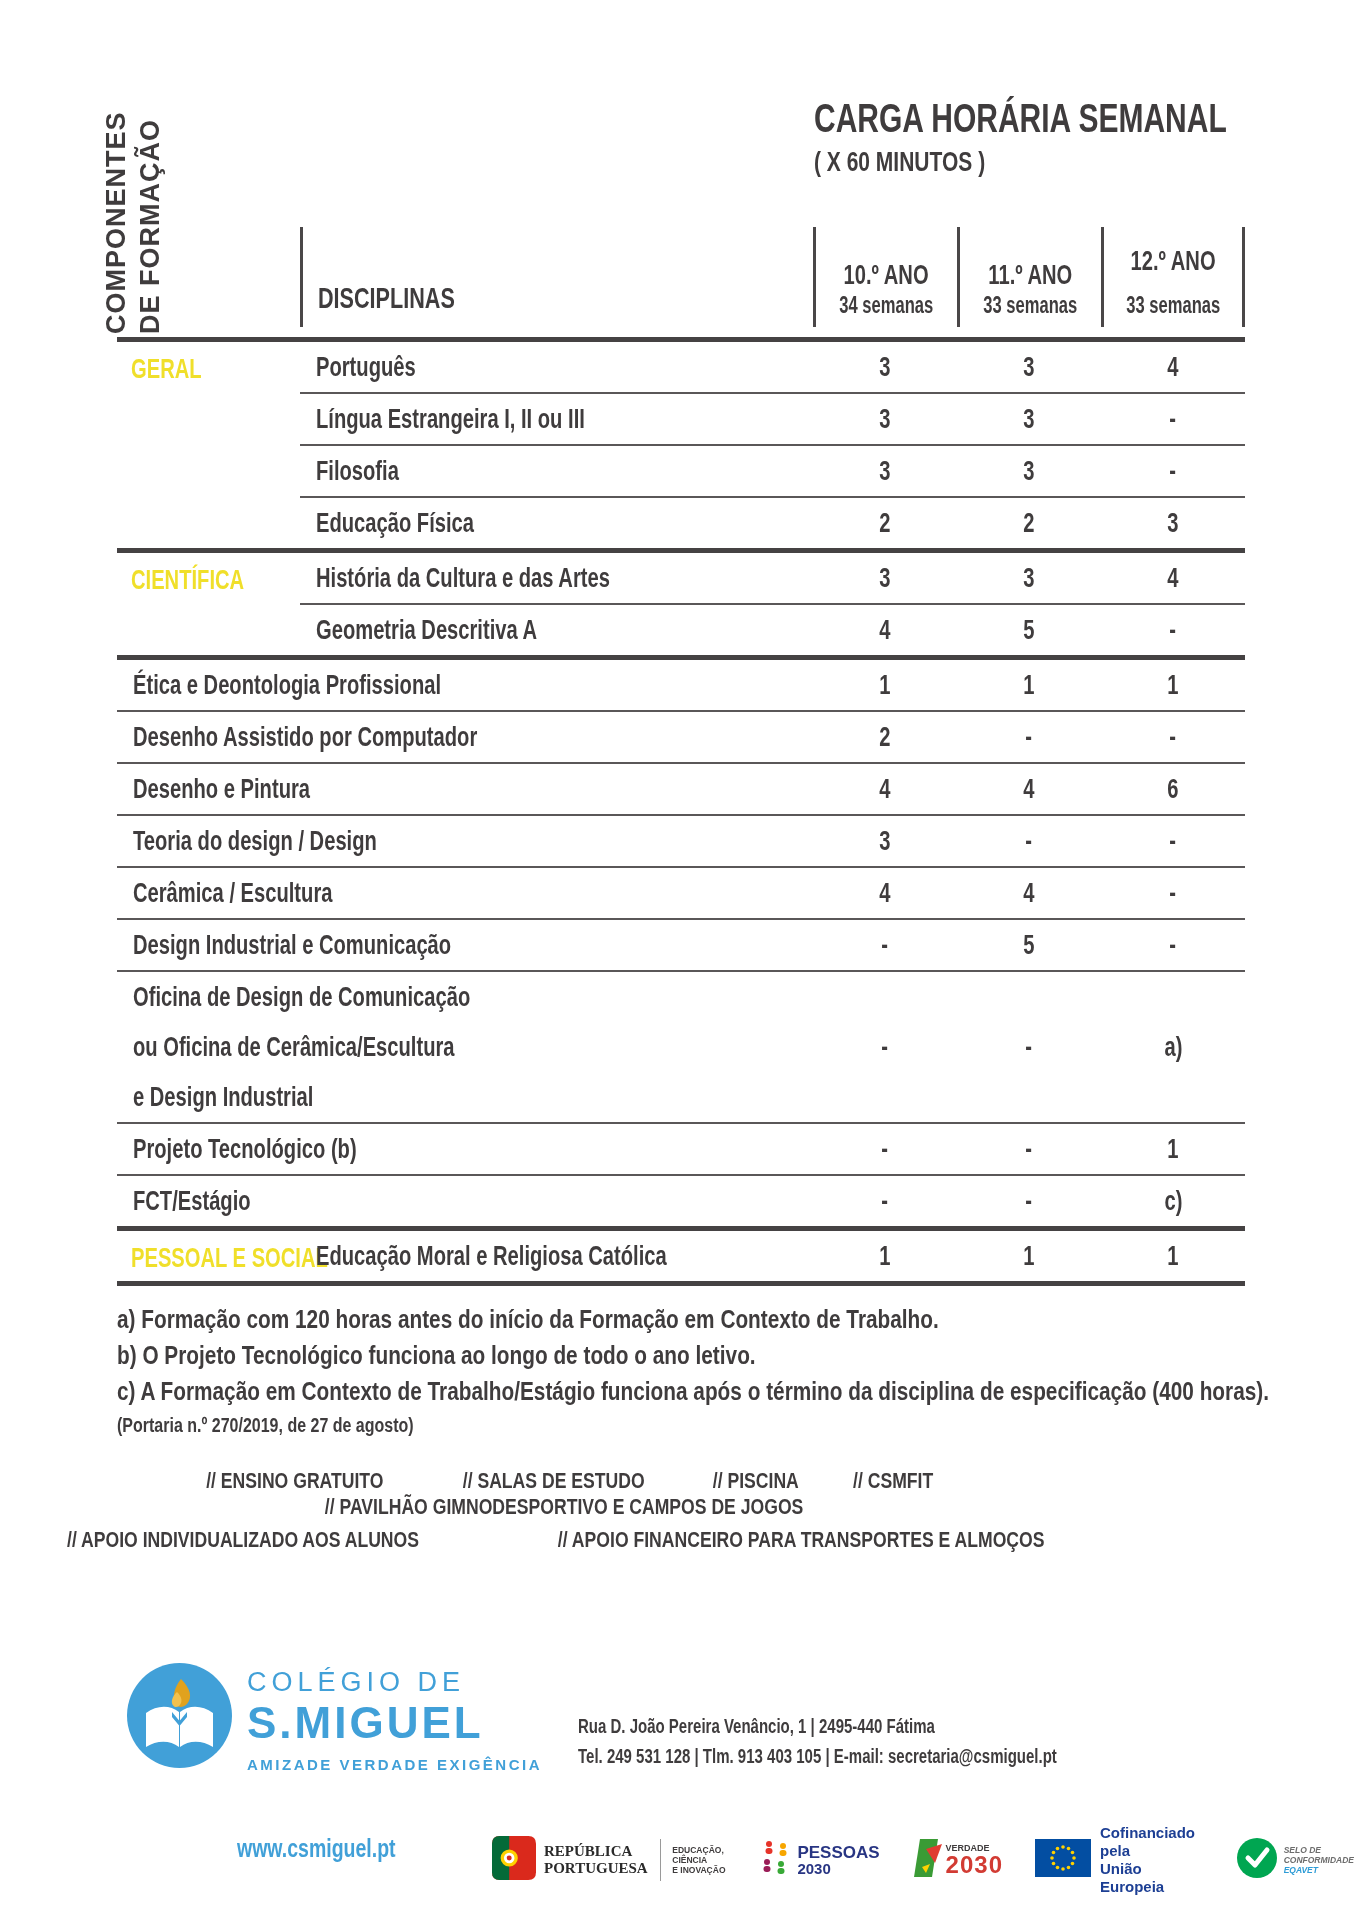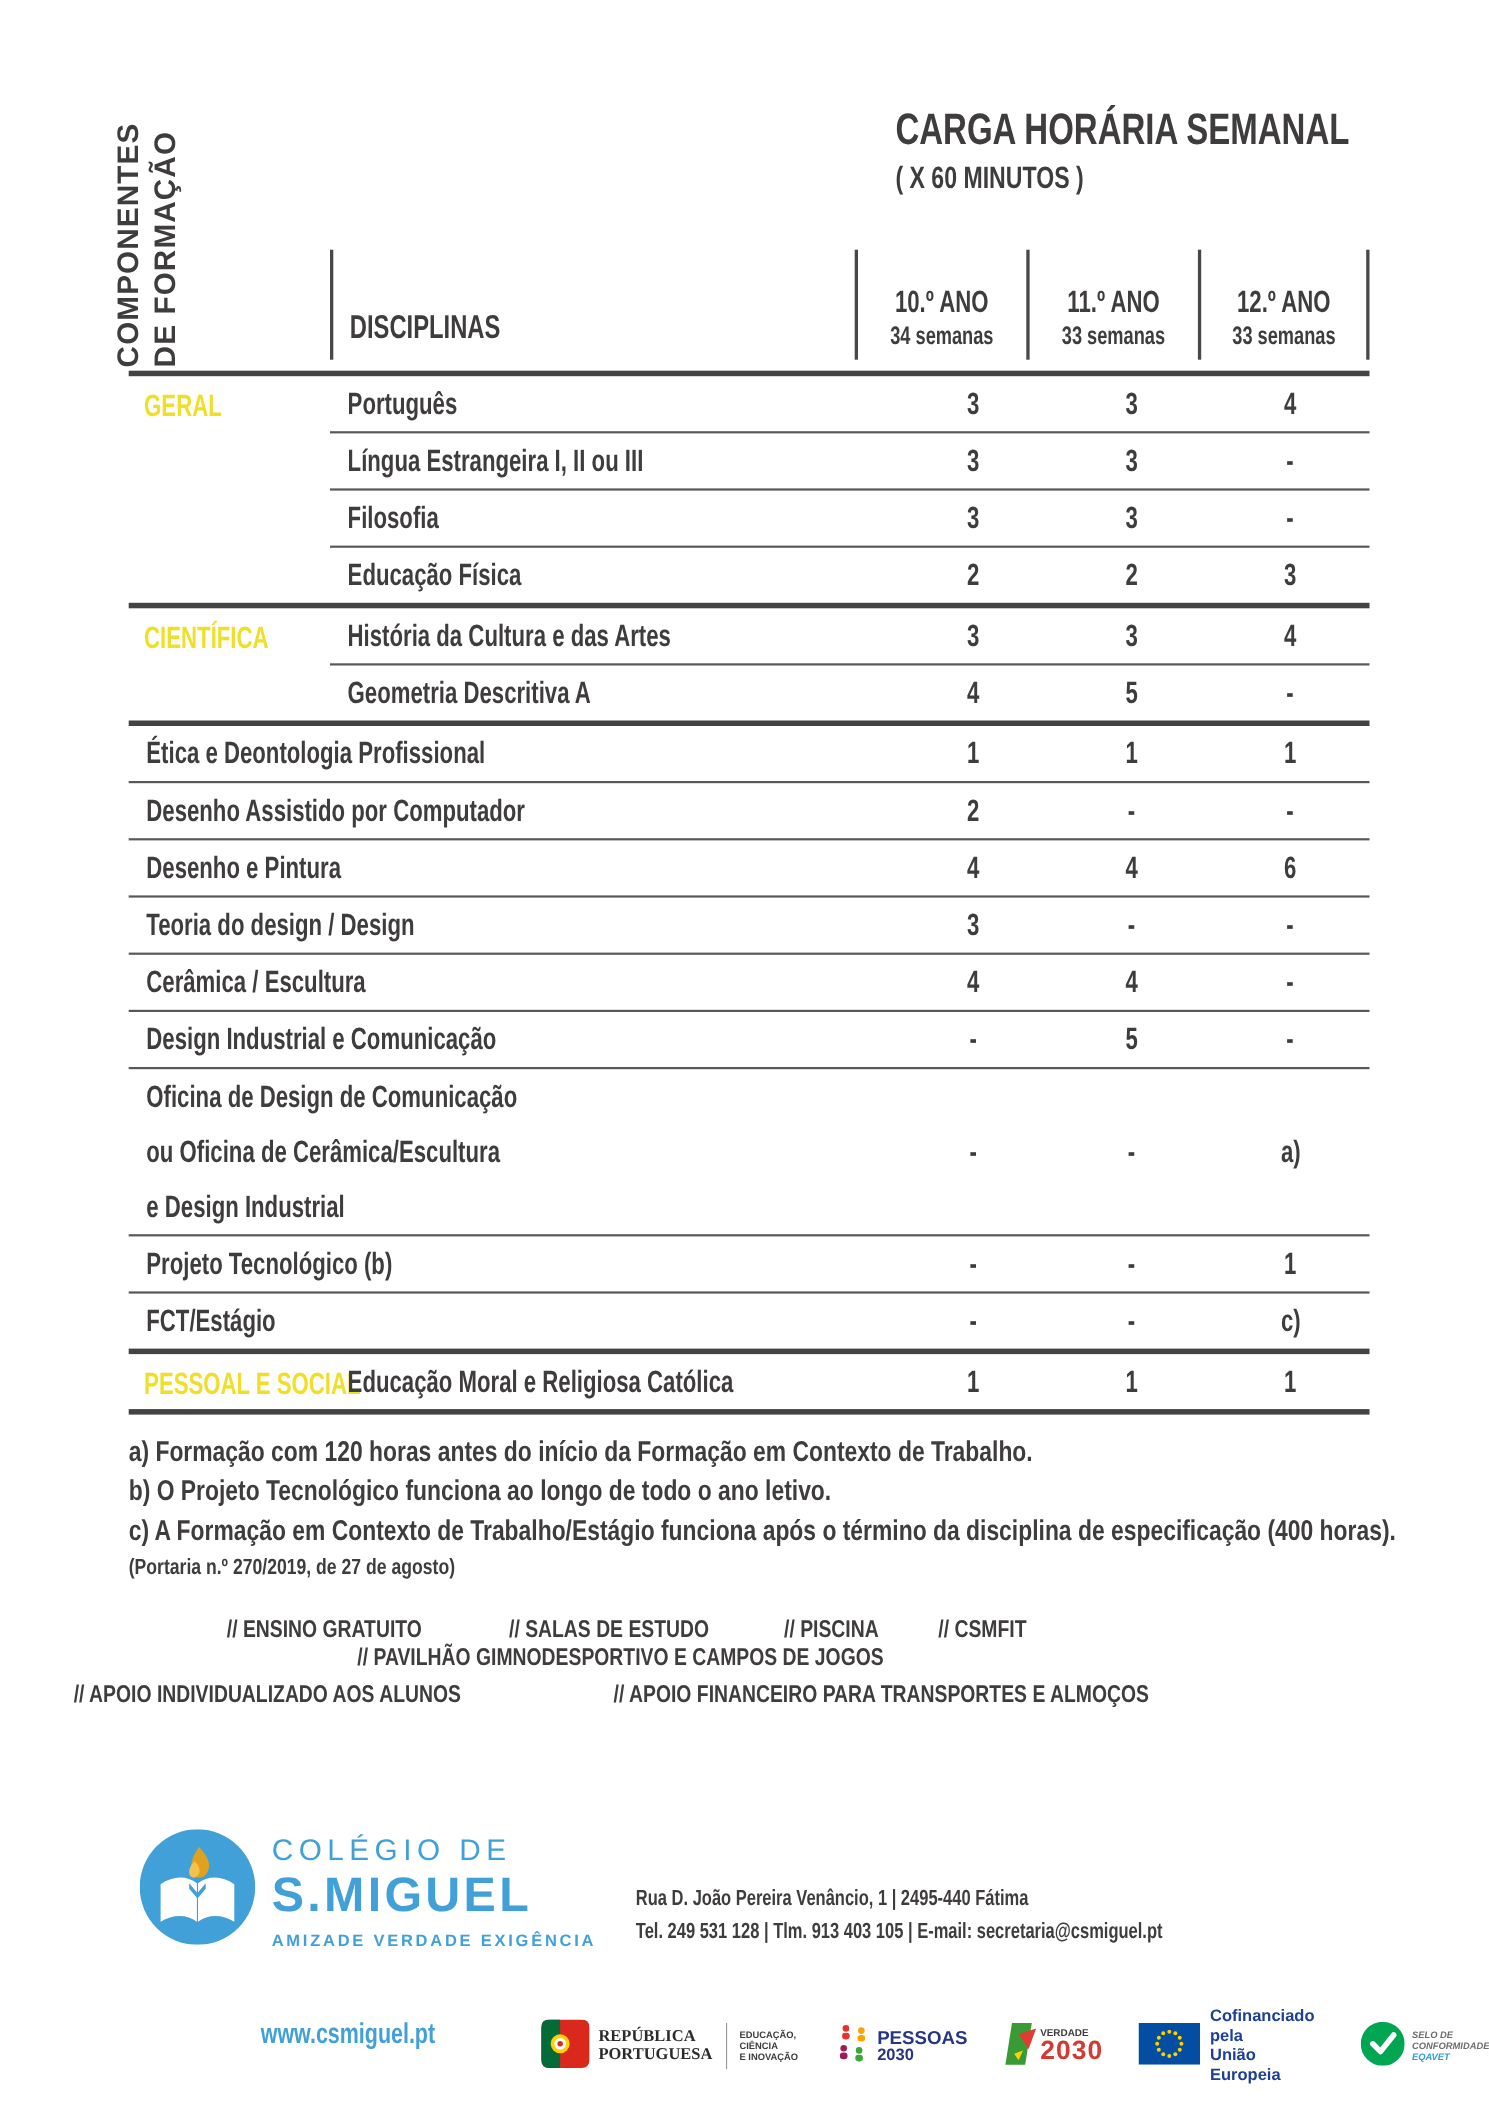--- a/index.html
+++ b/index.html
@@ -15,23 +15,23 @@
           transform:rotate(180deg);font-size:27px;font-weight:bold;line-height:34px;letter-spacing:1px;}
   
   .carga{position:absolute;left:814px;top:96px;}
   .carga .t1{font-size:40px;font-weight:bold;line-height:44px;}
   .carga .t2{font-size:28px;font-weight:bold;line-height:32px;margin-top:6px;}
   
   .thead{position:absolute;left:117px;top:227px;width:1128px;height:100px;display:flex;box-sizing:border-box;}
   .thead .spacer{width:183px;}
   .th-disc{flex:1;border-left:3px solid #4a4748;display:flex;align-items:flex-end;
            padding:0 0 12px 15px;box-sizing:border-box;font-size:30px;font-weight:bold;}
-  .th-year{width:156px;border-left:3px solid #4a4748;box-sizing:border-box;display:flex;
+  .th-year{width:144px;border-left:3px solid #4a4748;box-sizing:border-box;display:flex;
            flex-direction:column;justify-content:flex-end;align-items:center;padding-bottom:8px;}
-  .th-year.last{border-right:3px solid #4a4748;}
+  .th-year.last{border-right:3px solid #4a4748;gap:14px;}
   .th-year .yr{font-size:28px;font-weight:bold;line-height:32px;}
   .th-year .wk{font-size:23px;font-weight:bold;line-height:28px;}
   
   .tbody{position:absolute;left:117px;top:337px;width:1128px;}
   .section{display:flex;border-top:5px solid #454243;}
   .section.last{border-bottom:5px solid #454243;}
   .cat{width:183px;box-sizing:border-box;padding:11px 0 0 14px;font-size:28px;font-weight:bold;color:#f0df2a;}
   .rows{flex:1;}
   .trow{display:flex;align-items:center;min-height:50px;}
   .trow + .trow{border-top:2px solid #5a5758;}

